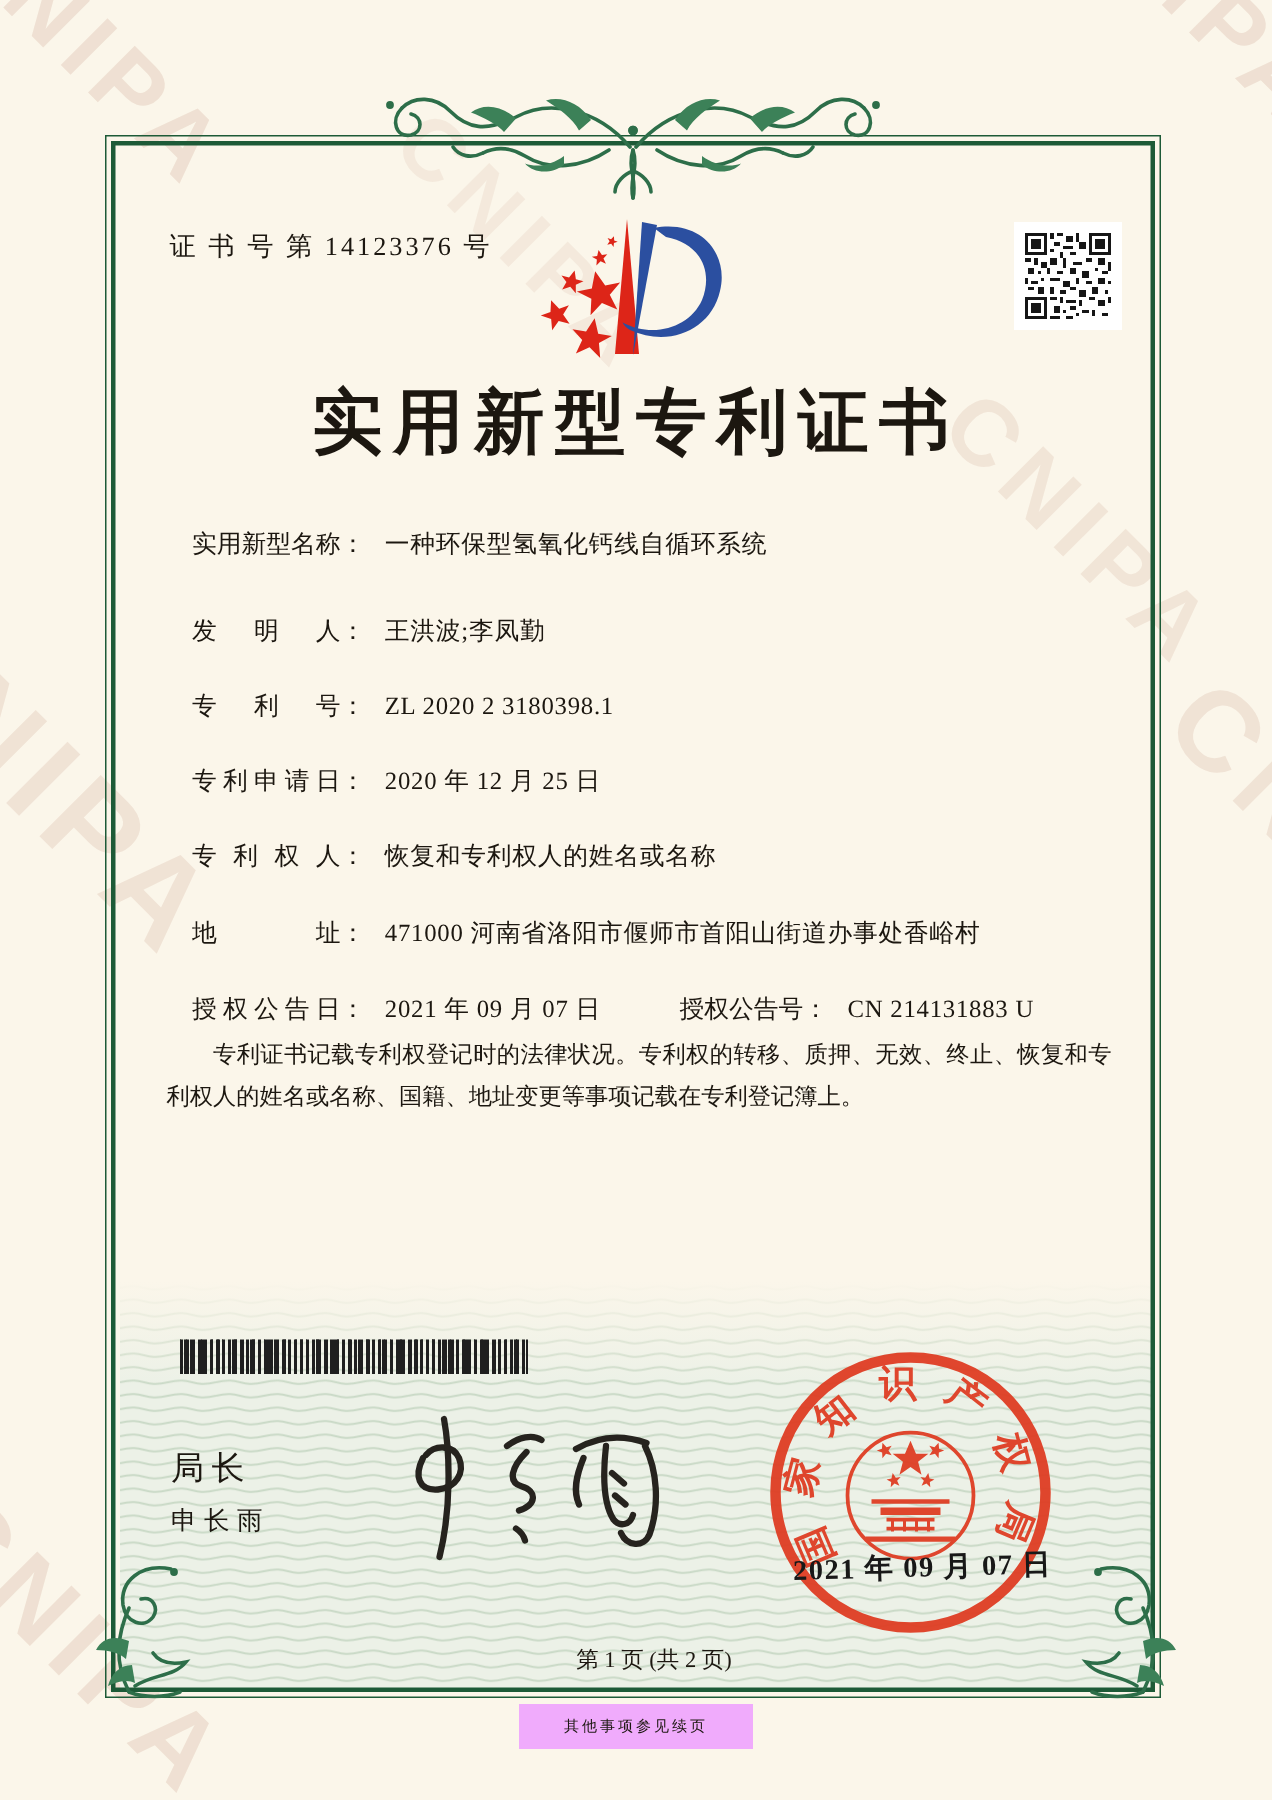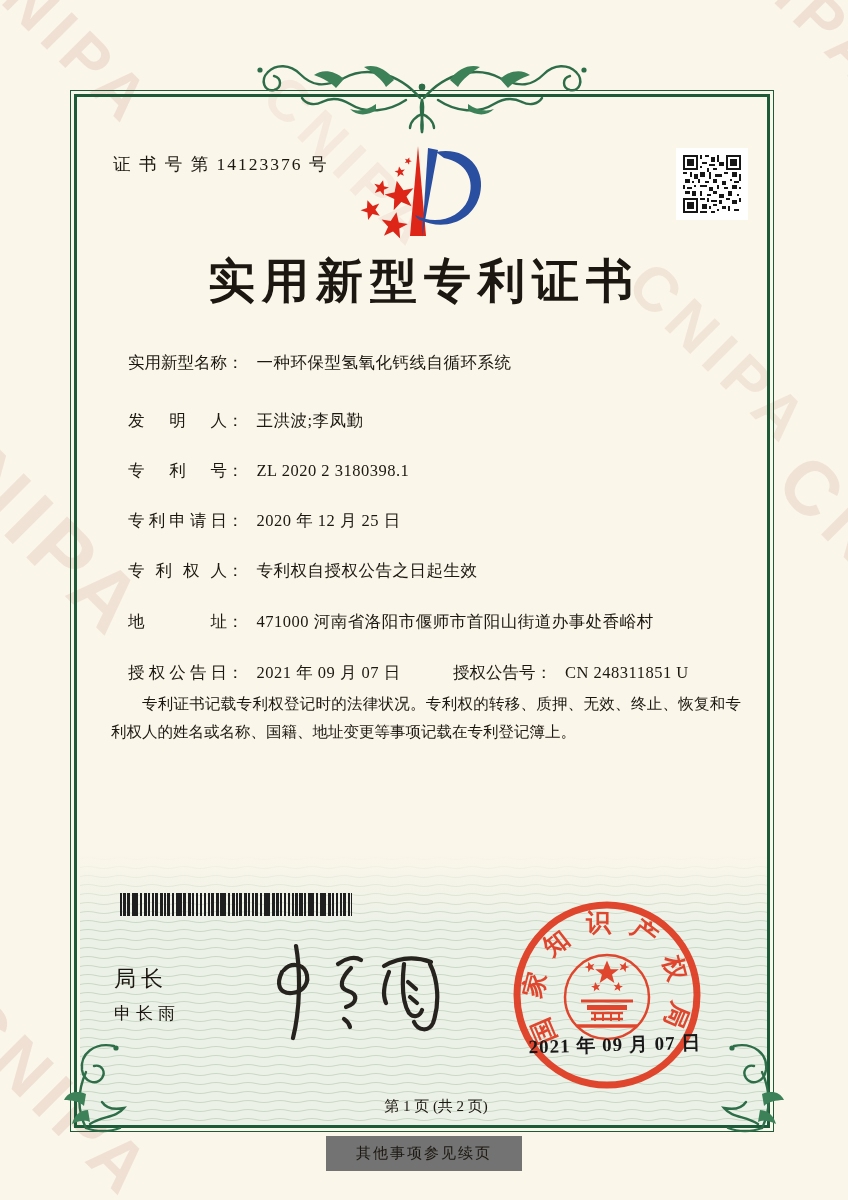--- a/index.html
+++ b/index.html
@@ -69,21 +69,21 @@
   .director-name{position:absolute;left:114px;top:1002px;font-size:17px;
       letter-spacing:5px;z-index:4;}
   .signature{position:absolute;left:246px;top:930px;z-index:4;}
   .seal{position:absolute;left:508px;top:896px;z-index:5;}
   .seal-date{position:absolute;left:520px;top:1032px;width:190px;text-align:center;
       font-size:19px;font-weight:600;letter-spacing:1px;color:#181818;z-index:6;
       transform:rotate(-1.5deg);}
   .page-num{position:absolute;left:12px;top:1097px;width:848px;text-align:center;
       font-size:15px;z-index:4;}
   .note-box{position:absolute;left:50%;top:1136px;transform:translateX(-50%);
-      background:#737373;padding:8px 30px;font-size:15px;letter-spacing:2px;
+      background:#f0abfc;padding:8px 30px;font-size:10px;letter-spacing:2px;
       z-index:4;white-space:nowrap;}
 </style>
 </head>
 <body>
 
 <div class="page">
 
   <span class="wm wm1">CNIPA</span>
   <span class="wm wm2">CNIPA</span>
   <span class="wm wm3">CNIPA</span>
@@ -251,29 +251,29 @@
     <div class="frow r2">
       <span class="flabel">发明人</span><span>：</span><span class="fvalue">王洪波;李凤勤</span>
     </div>
     <div class="frow r3">
       <span class="flabel">专利号</span><span>：</span><span class="fvalue">ZL 2020 2 3180398.1</span>
     </div>
     <div class="frow r4">
       <span class="flabel">专利申请日</span><span>：</span><span class="fvalue">2020 年 12 月 25 日</span>
     </div>
     <div class="frow r5">
-      <span class="flabel">专利权人</span><span>：</span><span class="fvalue">专利权自授权公告之日起生效</span>
+      <span class="flabel">专利权人</span><span>：</span><span class="fvalue">恢复和专利权人的姓名或名称</span>
     </div>
     <div class="frow r6">
       <span class="flabel">地址</span><span>：</span><span class="fvalue">471000  河南省洛阳市偃师市首阳山街道办事处香峪村</span>
     </div>
     <div class="frow r7">
       <span class="flabel">授权公告日</span><span>：</span><span class="fvalue">2021 年 09 月 07 日</span>
       <span class="fpair2">
-        <span>授权公告号</span><span>：</span><span class="fvalue">CN 248311851 U</span>
+        <span>授权公告号</span><span>：</span><span class="fvalue">CN 214131883 U</span>
       </span>
     </div>
   </div>
 
   <div class="body-text">
     <p>专利证书记载专利权登记时的法律状况。专利权的转移、质押、无效、终止、恢复和专利权人的姓名或名称、国籍、地址变更等事项记载在专利登记簿上。</p>
   </div>
 
   <div class="barcode"></div>
 

